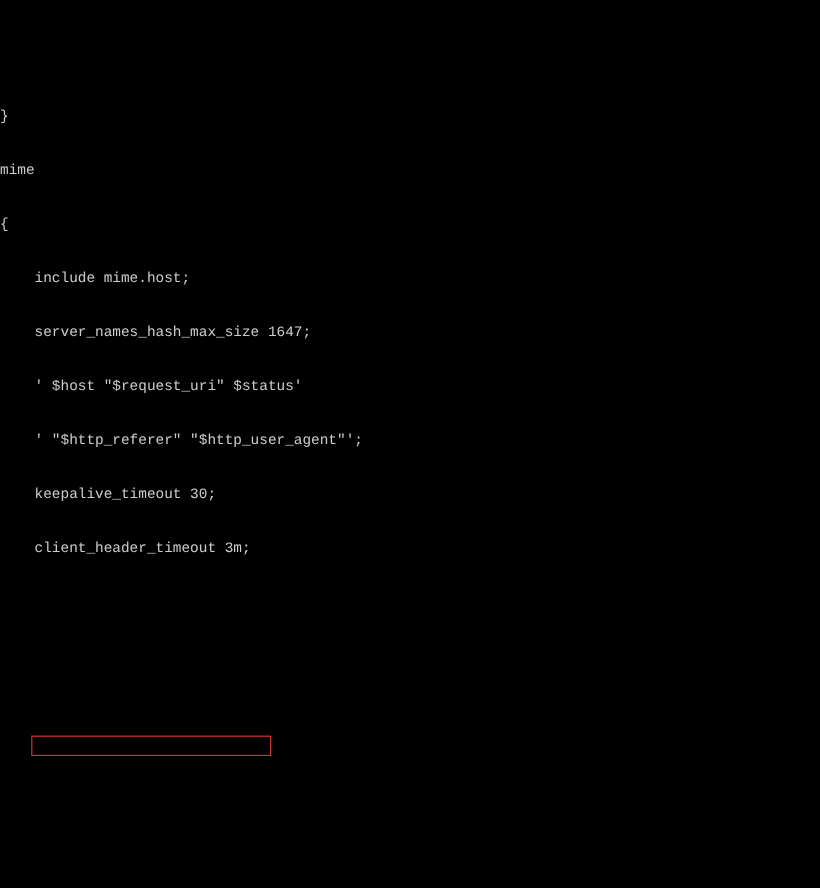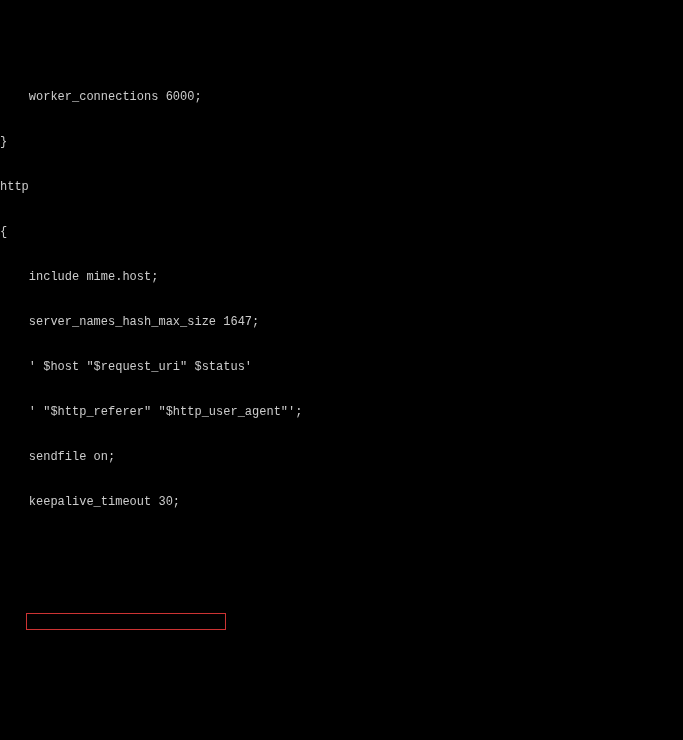--- a/index.html
+++ b/index.html
@@ -32,30 +32,29 @@
     .code-area {
       position: relative;
     }
   </style>
 </head>
 <body>
 
 
 
 <div class="editor code-area">
-  <div class="line">    worker_connections 6000;</div>
   <div class="line">}</div>
-  <div class="line">http</div>
+  <div class="line">mime</div>
   <div class="line">{</div>
   <div class="line">    include mime.host;</div>
   <div class="line">    server_names_hash_max_size 1647;</div>
   <div class="line">    ' $host "$request_uri" $status'</div>
   <div class="line">    ' "$http_referer" "$http_user_agent"';</div>
-  <div class="line">    sendfile on;</div>
   <div class="line">    keepalive_timeout 30;</div>
+  <div class="line">    client_header_timeout 3m;</div>
   
   
   
   
   
   
   
   
   
   

